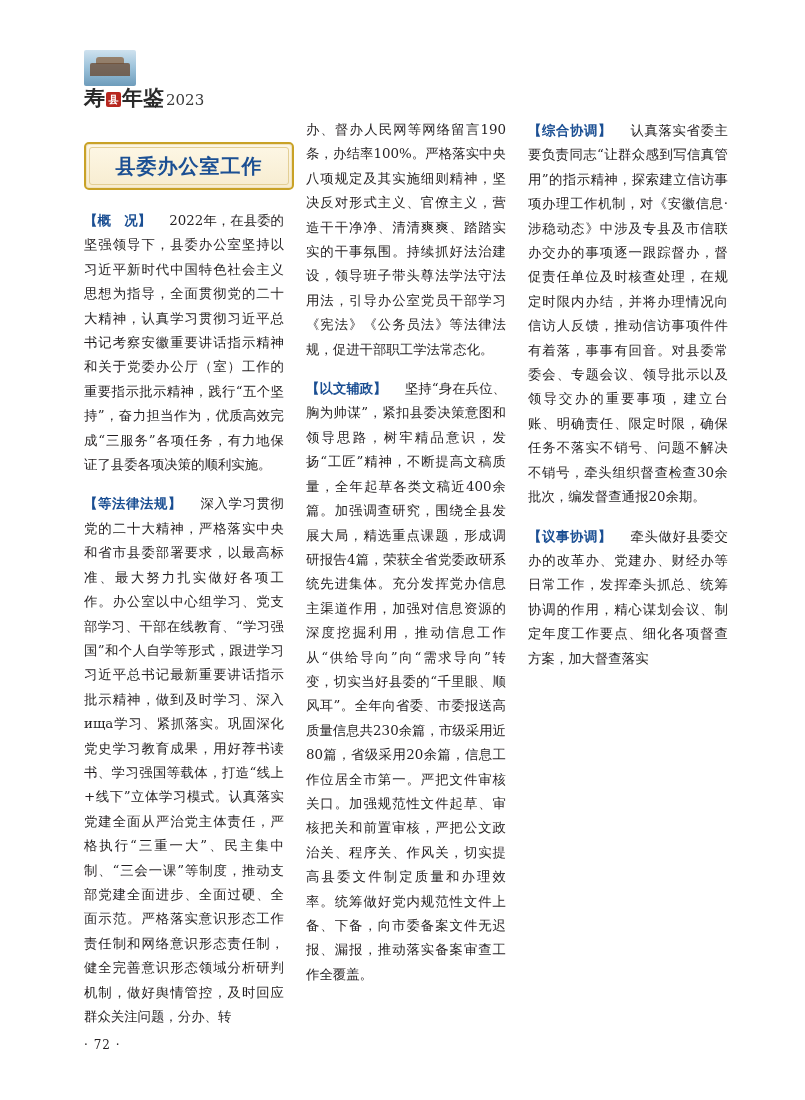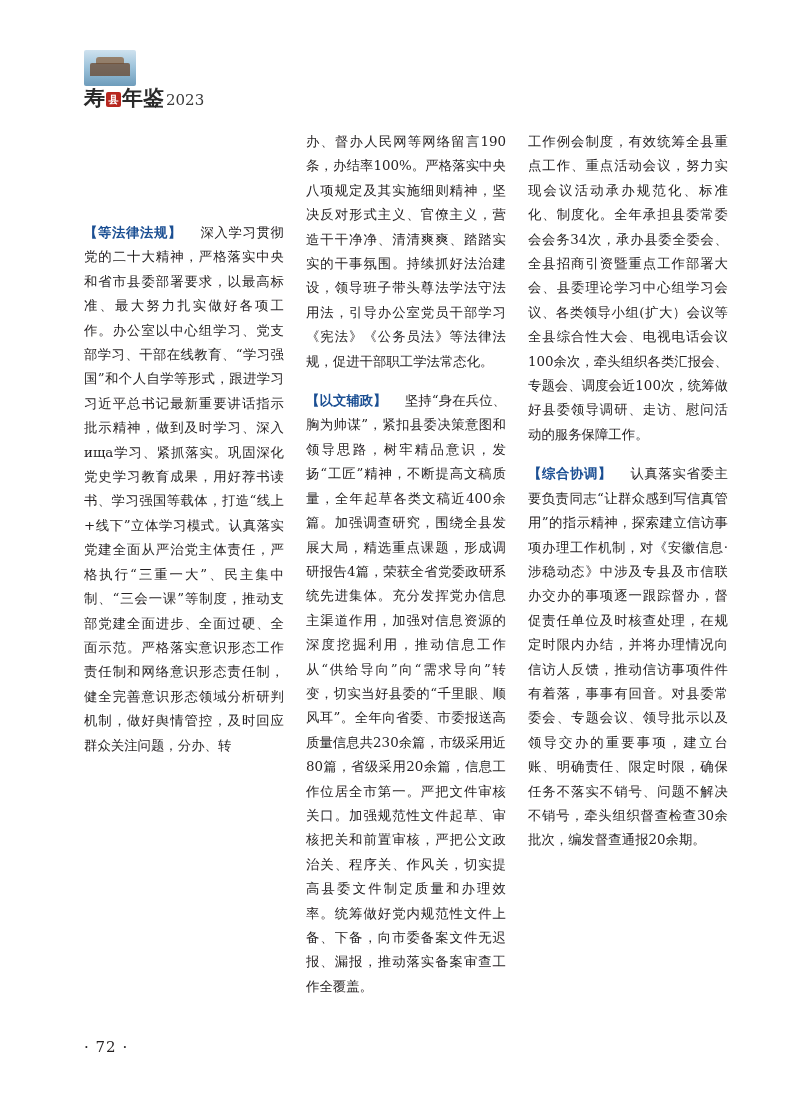--- a/index.html
+++ b/index.html
@@ -128,72 +128,80 @@
     line-height: 24.4px;
     text-align: justify;
     text-justify: inter-ideograph;
     color: #231f20;
   }
   #col1 { left: 84px; }
   #col2 { left: 306px; top: 118px; }
   #col3 { left: 528px; top: 118px; }
 
   .para {
-    margin: 12px 0 14px 0;
+    margin: 0 0 14px 0;
     text-indent: 0;
   }
   .lead {
     color: #1b4f93;
     font-weight: bold;
   }
   .lead-gap { display: inline-block; width: 18px; }
 
   
   .folio {
     position: absolute;
     left: 84px;
     top: 1038px;
     font-family: "DejaVu Serif", "Liberation Serif", serif;
-    font-size: 15px;
+    font-size: 12px;
     color: #231f20;
     letter-spacing: 1px;
   }
 </style>
 </head>
 <body>
 
 <div class="page">
 
   <div class="masthead">
     <div class="masthead-logo"></div>
     <div class="masthead-title">
       <span>寿</span><span class="seal">县</span><span>年鉴</span><span class="masthead-year">2023</span>
     </div>
   </div>
 
+  <div class="section-title-box">
+    <div class="inner">
+      <span class="section-title-text">县委办公室工作</span>
+    </div>
+  </div>
 
   <div class="col" id="col1">
     <p class="para">
+      <span class="lead">【概　况】</span><span class="lead-gap"></span><span>2022年，在县委的坚强领导下，县委办公室坚持以习近平新时代中国特色社会主义思想为指导，全面贯彻党的二十大精神，认真学习贯彻习近平总书记考察安徽重要讲话指示精神和关于党委办公厅（室）工作的重要指示批示精神，践行“五个坚持”，奋力担当作为，优质高效完成“三服务”各项任务，有力地保证了县委各项决策的顺利实施。</span>
+    </p>
+    <p class="para">
       <span class="lead">【等法律法规】</span><span class="lead-gap"></span><span>深入学习贯彻党的二十大精神，严格落实中央和省市县委部署要求，以最高标准、最大努力扎实做好各项工作。办公室以中心组学习、党支部学习、干部在线教育、“学习强国”和个人自学等形式，跟进学习习近平总书记最新重要讲话指示批示精神，做到及时学习、深入ища学习、紧抓落实。巩固深化党史学习教育成果，用好荐书读书、学习强国等载体，打造“线上+线下”立体学习模式。认真落实党建全面从严治党主体责任，严格执行“三重一大”、民主集中制、“三会一课”等制度，推动支部党建全面进步、全面过硬、全面示范。严格落实意识形态工作责任制和网络意识形态责任制，健全完善意识形态领域分析研判机制，做好舆情管控，及时回应群众关注问题，分办、转</span>
     </p>
   </div>
 
   <div class="col" id="col2">
     <p class="para">
       <span>办、督办人民网等网络留言190条，办结率100%。严格落实中央八项规定及其实施细则精神，坚决反对形式主义、官僚主义，营造干干净净、清清爽爽、踏踏实实的干事氛围。持续抓好法治建设，领导班子带头尊法学法守法用法，引导办公室党员干部学习《宪法》《公务员法》等法律法规，促进干部职工学法常态化。</span>
     </p>
     <p class="para">
       <span class="lead">【以文辅政】</span><span class="lead-gap"></span><span>坚持“身在兵位、胸为帅谋”，紧扣县委决策意图和领导思路，树牢精品意识，发扬“工匠”精神，不断提高文稿质量，全年起草各类文稿近400余篇。加强调查研究，围绕全县发展大局，精选重点课题，形成调研报告4篇，荣获全省党委政研系统先进集体。充分发挥党办信息主渠道作用，加强对信息资源的深度挖掘利用，推动信息工作从“供给导向”向“需求导向”转变，切实当好县委的“千里眼、顺风耳”。全年向省委、市委报送高质量信息共230余篇，市级采用近80篇，省级采用20余篇，信息工作位居全市第一。严把文件审核关口。加强规范性文件起草、审核把关和前置审核，严把公文政治关、程序关、作风关，切实提高县委文件制定质量和办理效率。统筹做好党内规范性文件上备、下备，向市委备案文件无迟报、漏报，推动落实备案审查工作全覆盖。</span>
     </p>
   </div>
 
   <div class="col" id="col3">
     <p class="para">
-      <span>工作例会制度，有效统筹全县重点工作、重点活动会议，努力实现会议活动承办规范化、标准化、制度化。全年承担县委常委会会务34次，承办县委全委会、全县招商引资暨重点工作部署大会、县委理论学习中心组学习会议、各类领导小组(扩大）会议等全县综合性大会、电视电话会议100余次，牵头组织各类汇报会、专题会、调度会近100次，统筹做好县委领导调研、走访、慰问活动的服务保障工作。</span>
-    </p>
-    <p class="para">
       <span class="lead">【综合协调】</span><span class="lead-gap"></span><span>认真落实省委主要负责同志“让群众感到写信真管用”的指示精神，探索建立信访事项办理工作机制，对《安徽信息·涉稳动态》中涉及专县及市信联办交办的事项逐一跟踪督办，督促责任单位及时核查处理，在规定时限内办结，并将办理情况向信访人反馈，推动信访事项件件有着落，事事有回音。对县委常委会、专题会议、领导批示以及领导交办的重要事项，建立台账、明确责任、限定时限，确保任务不落实不销号、问题不解决不销号，牵头组织督查检查30余批次，编发督查通报20余期。</span>
     </p>
+    <p class="para">
+      <span class="lead">【议事协调】</span><span class="lead-gap"></span><span>牵头做好县委交办的改革办、党建办、财经办等日常工作，发挥牵头抓总、统筹协调的作用，精心谋划会议、制定年度工作要点、细化各项督查方案，加大督查落实</span>
+    </p>
   </div>
 
   <div class="folio">· 72 ·</div>
 
 </div>
 
 </body></html>

